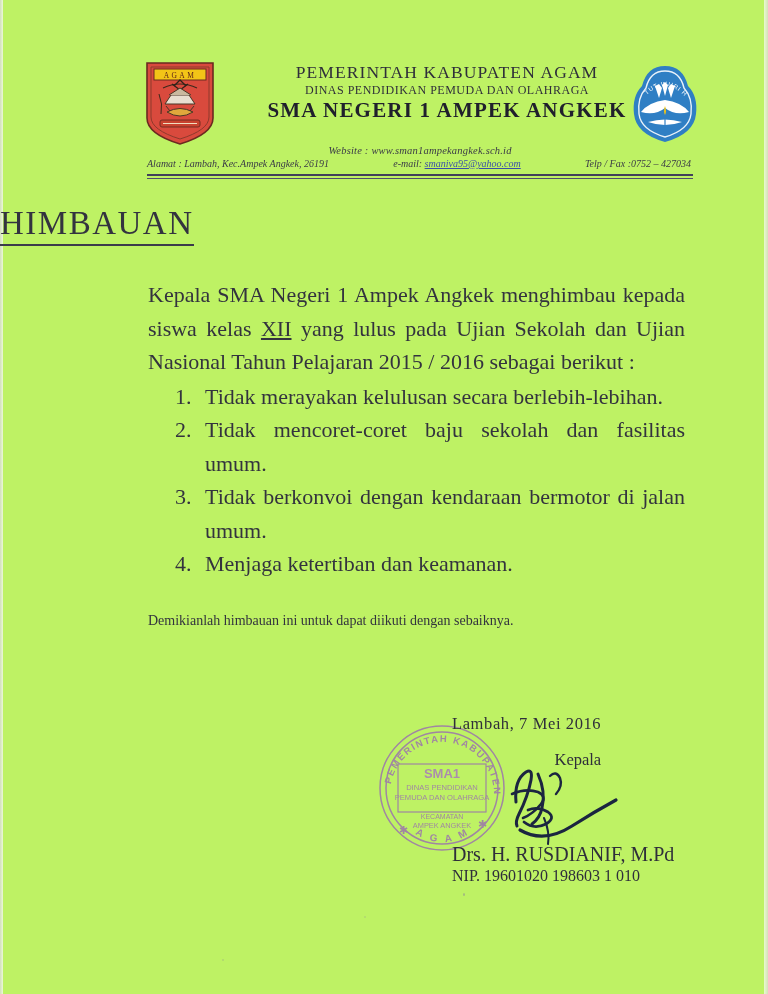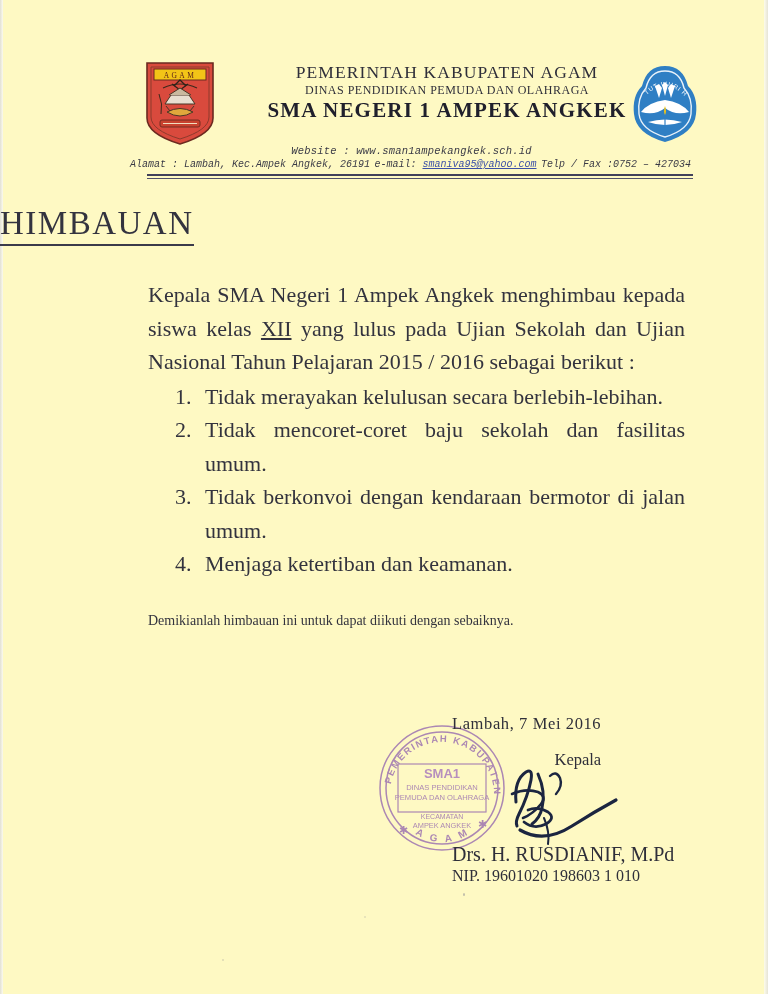--- a/index.html
+++ b/index.html
@@ -13,21 +13,21 @@
     position: relative;
     font-family: "Liberation Serif", "DejaVu Serif", serif;
     color: #2b2b33;
     overflow: hidden;
   }
 
   
   .page {
     position: absolute;
     inset: 0;
-    background: #fef9c3;
+    background: #bef264;
   }
   .page-edge-left {
     position: absolute;
     left: 0; top: 0; bottom: 0;
     width: 3px;
     background: linear-gradient(to right, #d8d8da, #fbfbfb);
     opacity: .75;
   }
   .page-edge-right {
     position: absolute;
@@ -79,24 +79,24 @@
   .head-line3 {
     font-size: 21px;
     font-weight: bold;
     letter-spacing: 1.2px;
     color: #20202c;
     margin-top: 1px;
   }
 
   .contact {
     position: absolute;
-    left: 130px;
+    left: 147px;
     right: 75px;
     top: 145px;
-    font-family: Liberation Mono, monospace;
+    font-family: Liberation Serif, serif;
     font-style: italic;
     color: #3a3a46;
   }
   .contact-web {
     text-align: center;
     font-size: 10.5px;
     letter-spacing: .2px;
   }
   .contact-row {
     display: flex;

